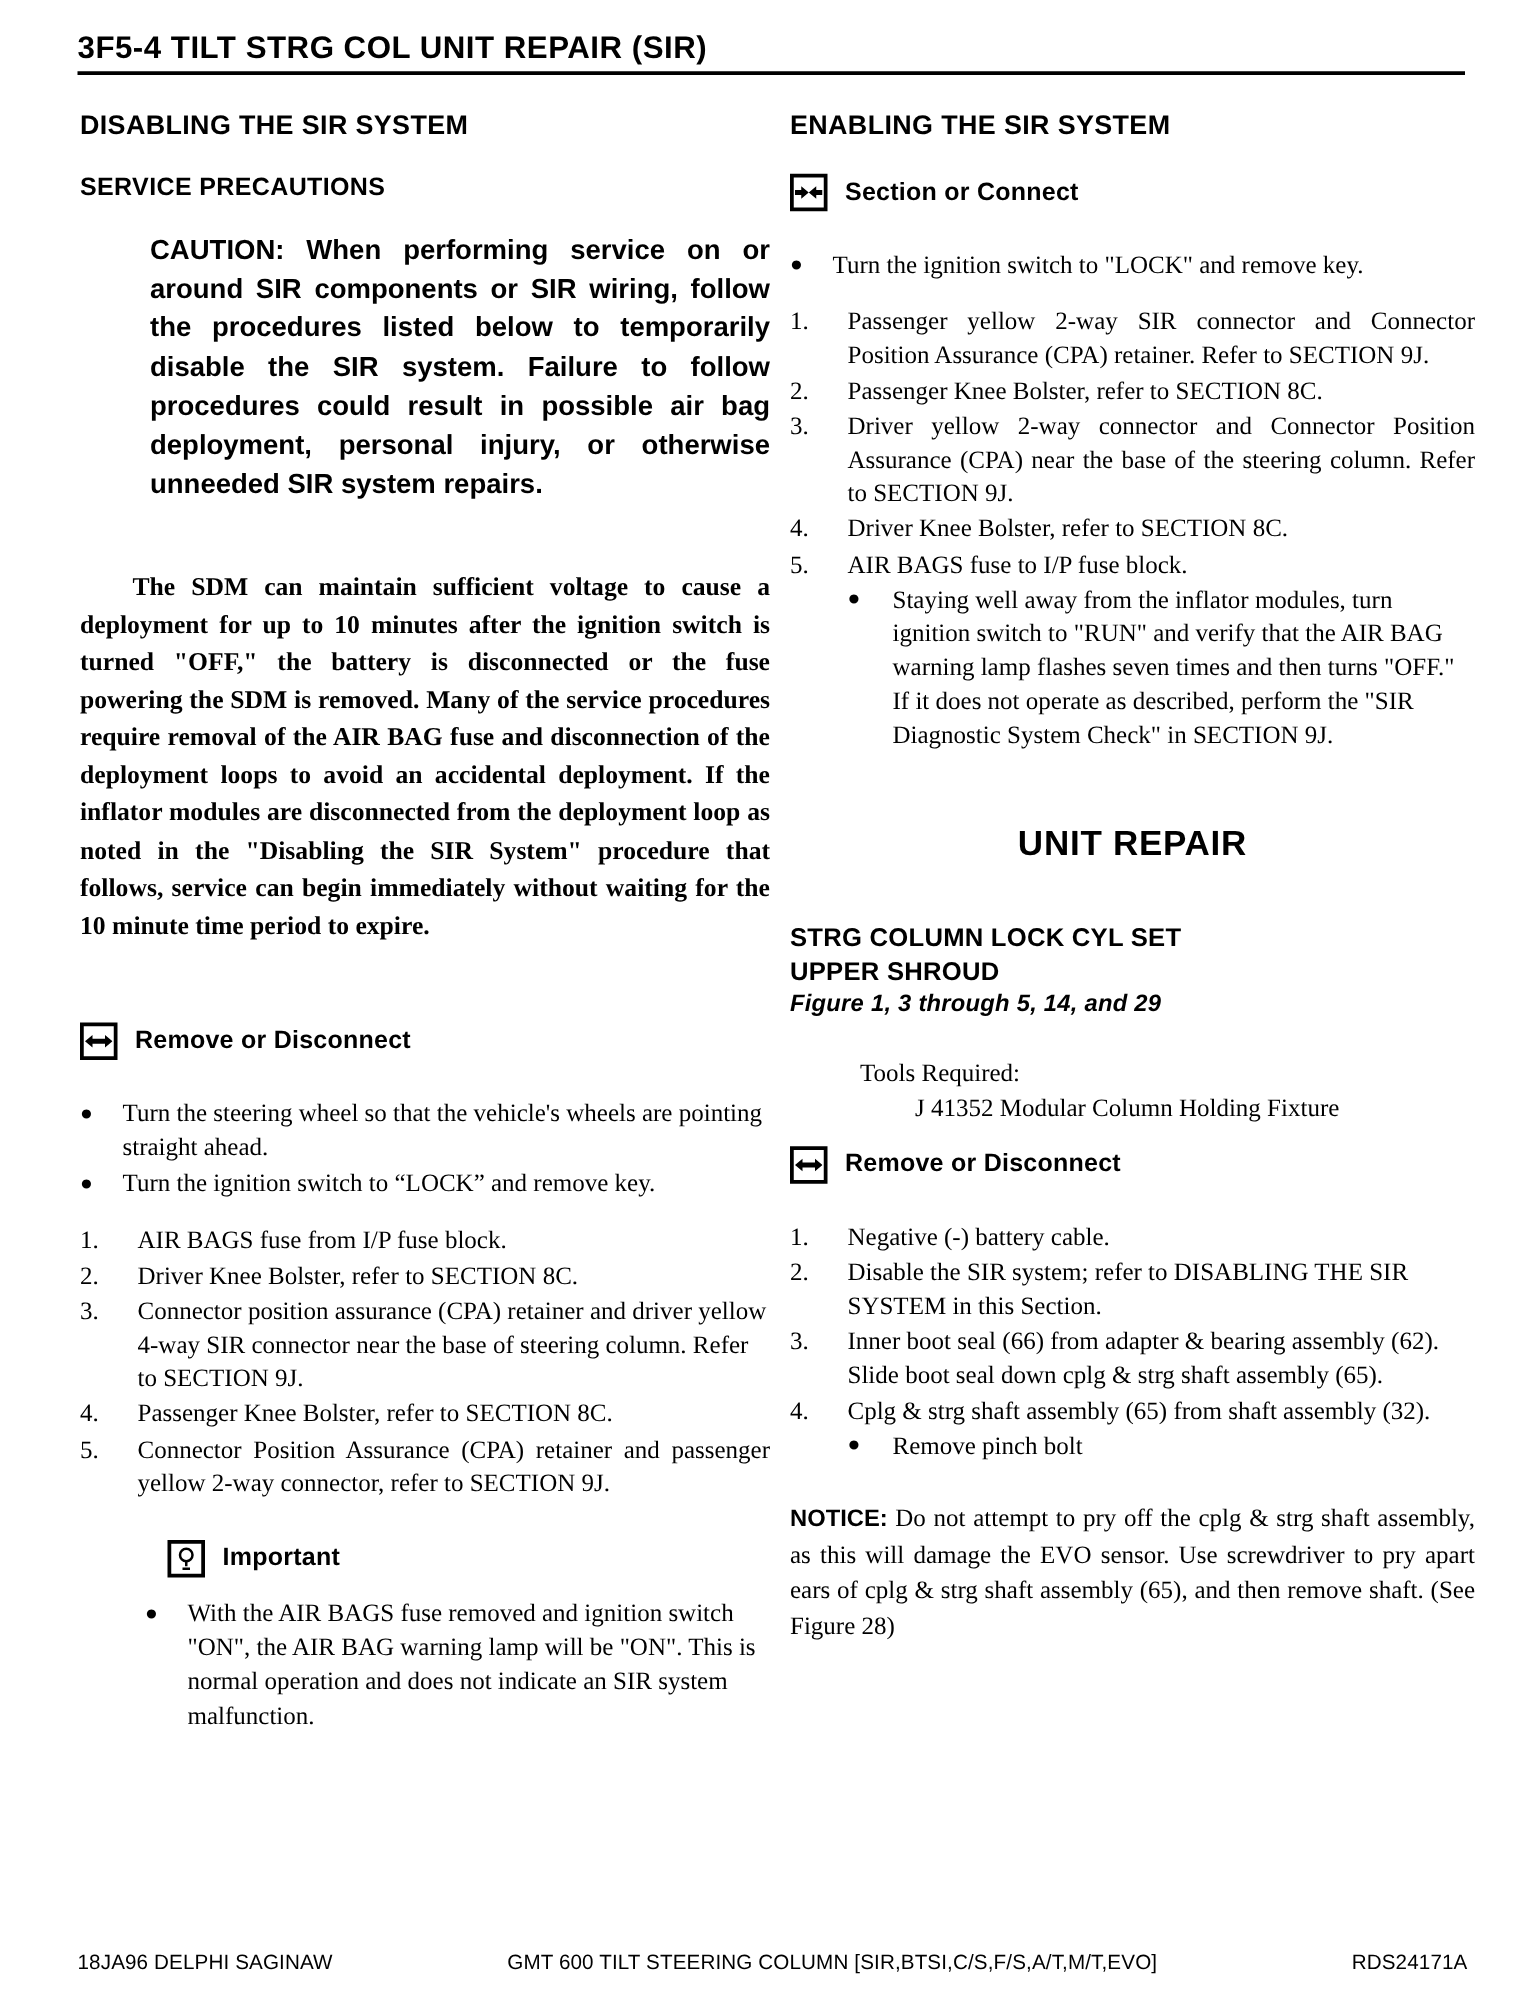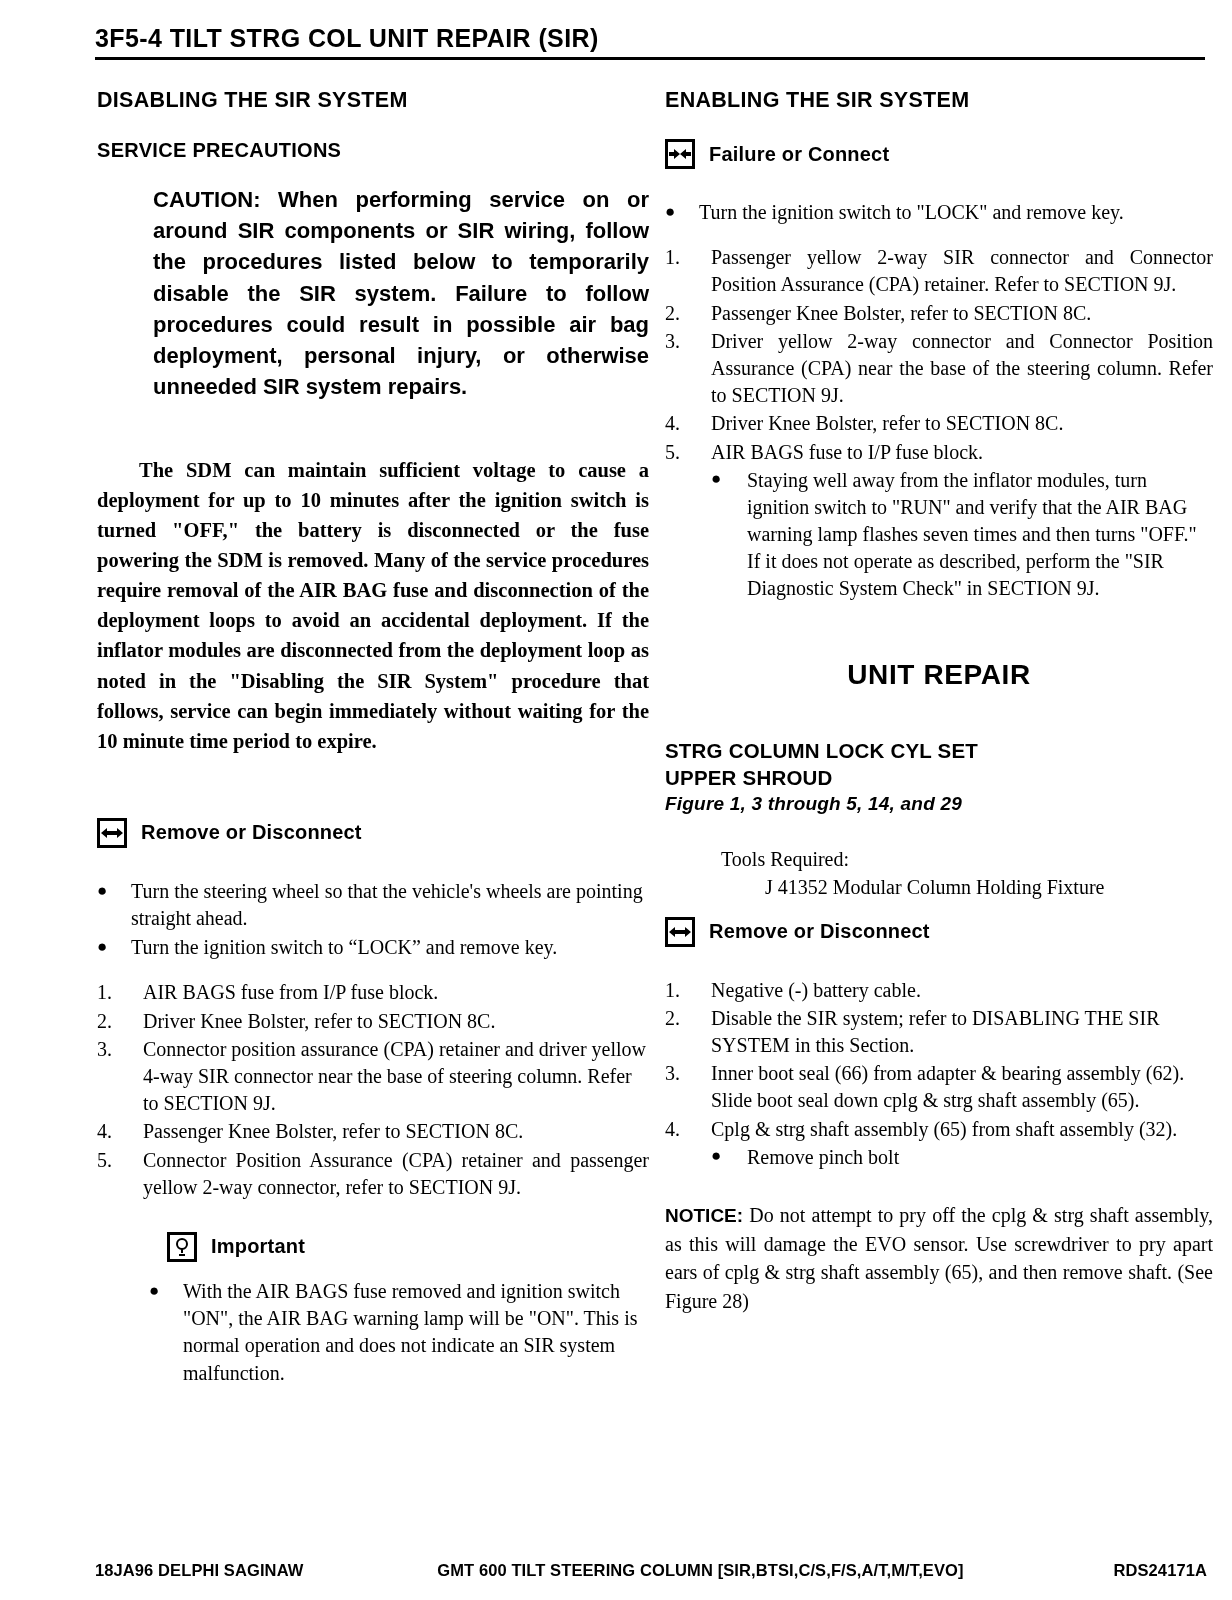--- a/index.html
+++ b/index.html
@@ -12,21 +12,20 @@
     height: 1600px;
     font-family: "Liberation Serif", serif;
     color: #000000;
     position: relative;
     overflow: hidden;
   }
   .page {
     position: absolute;
     inset: 0;
     padding: 0;
-    margin-left: 33px;
   }
 
   
   .page-header {
     position: absolute;
     left: 62px;
     top: 24px;
     width: 1110px;
   }
   .header-title {
@@ -226,21 +225,21 @@
   
   .page-footer {
     position: absolute;
     left: 62px;
     bottom: 20px;
     width: 1112px;
     display: flex;
     align-items: baseline;
     justify-content: space-between;
     font-family: "Liberation Sans", sans-serif;
-    font-weight: bold;
+    font-weight: normal;
     font-size: 16.5px;
     letter-spacing: 0.1px;
     white-space: nowrap;
     gap: 30px;
   }
   .footer-center { margin-left: -16px; }
 </style>
 </head>
 <body>
 
@@ -342,21 +341,21 @@
 
       <div class="h-sans-big">ENABLING THE SIR SYSTEM</div>
 
       <div class="icon-head">
         <span class="icon-box">
           <svg width="22" height="14" viewBox="0 0 22 14" aria-hidden="true">
             <polygon points="0,5 5,5 5,2 11,7 5,12 5,9 0,9" fill="#000"></polygon>
             <polygon points="22,5 17,5 17,2 11,7 17,12 17,9 22,9" fill="#000"></polygon>
           </svg>
         </span>
-        <span class="icon-head-label">Failure or Connect</span>
+        <span class="icon-head-label">Section or Connect</span>
       </div>
 
       <div class="spacer-md"></div>
 
       <ul class="plain">
         <li class="li-bullet">
           <span class="dot">●</span>
           <span class="txt">Turn the ignition switch to "LOCK" and remove key.</span>
         </li>
       </ul>

